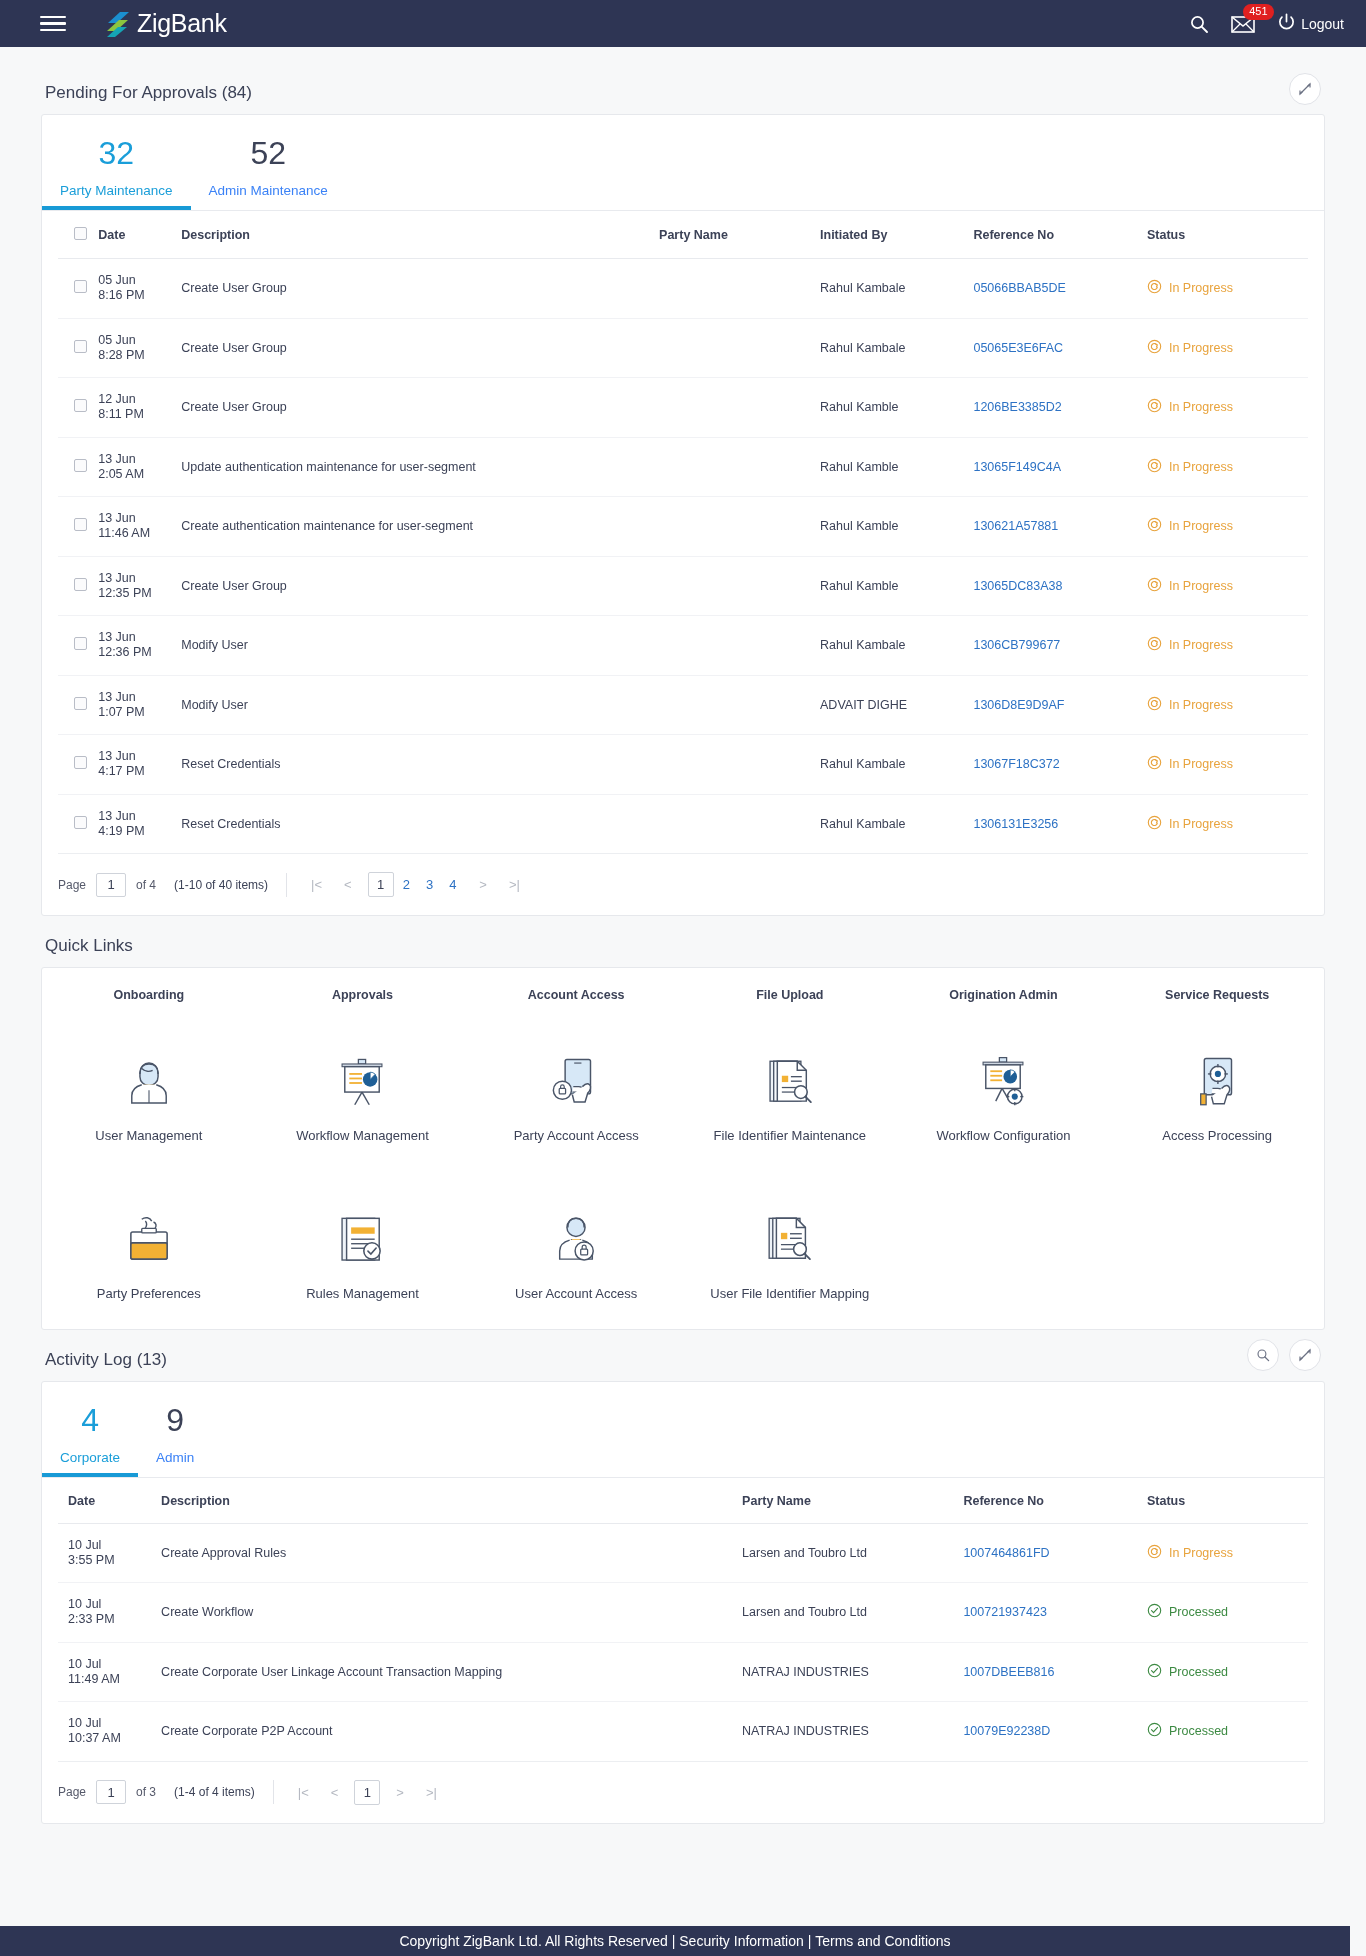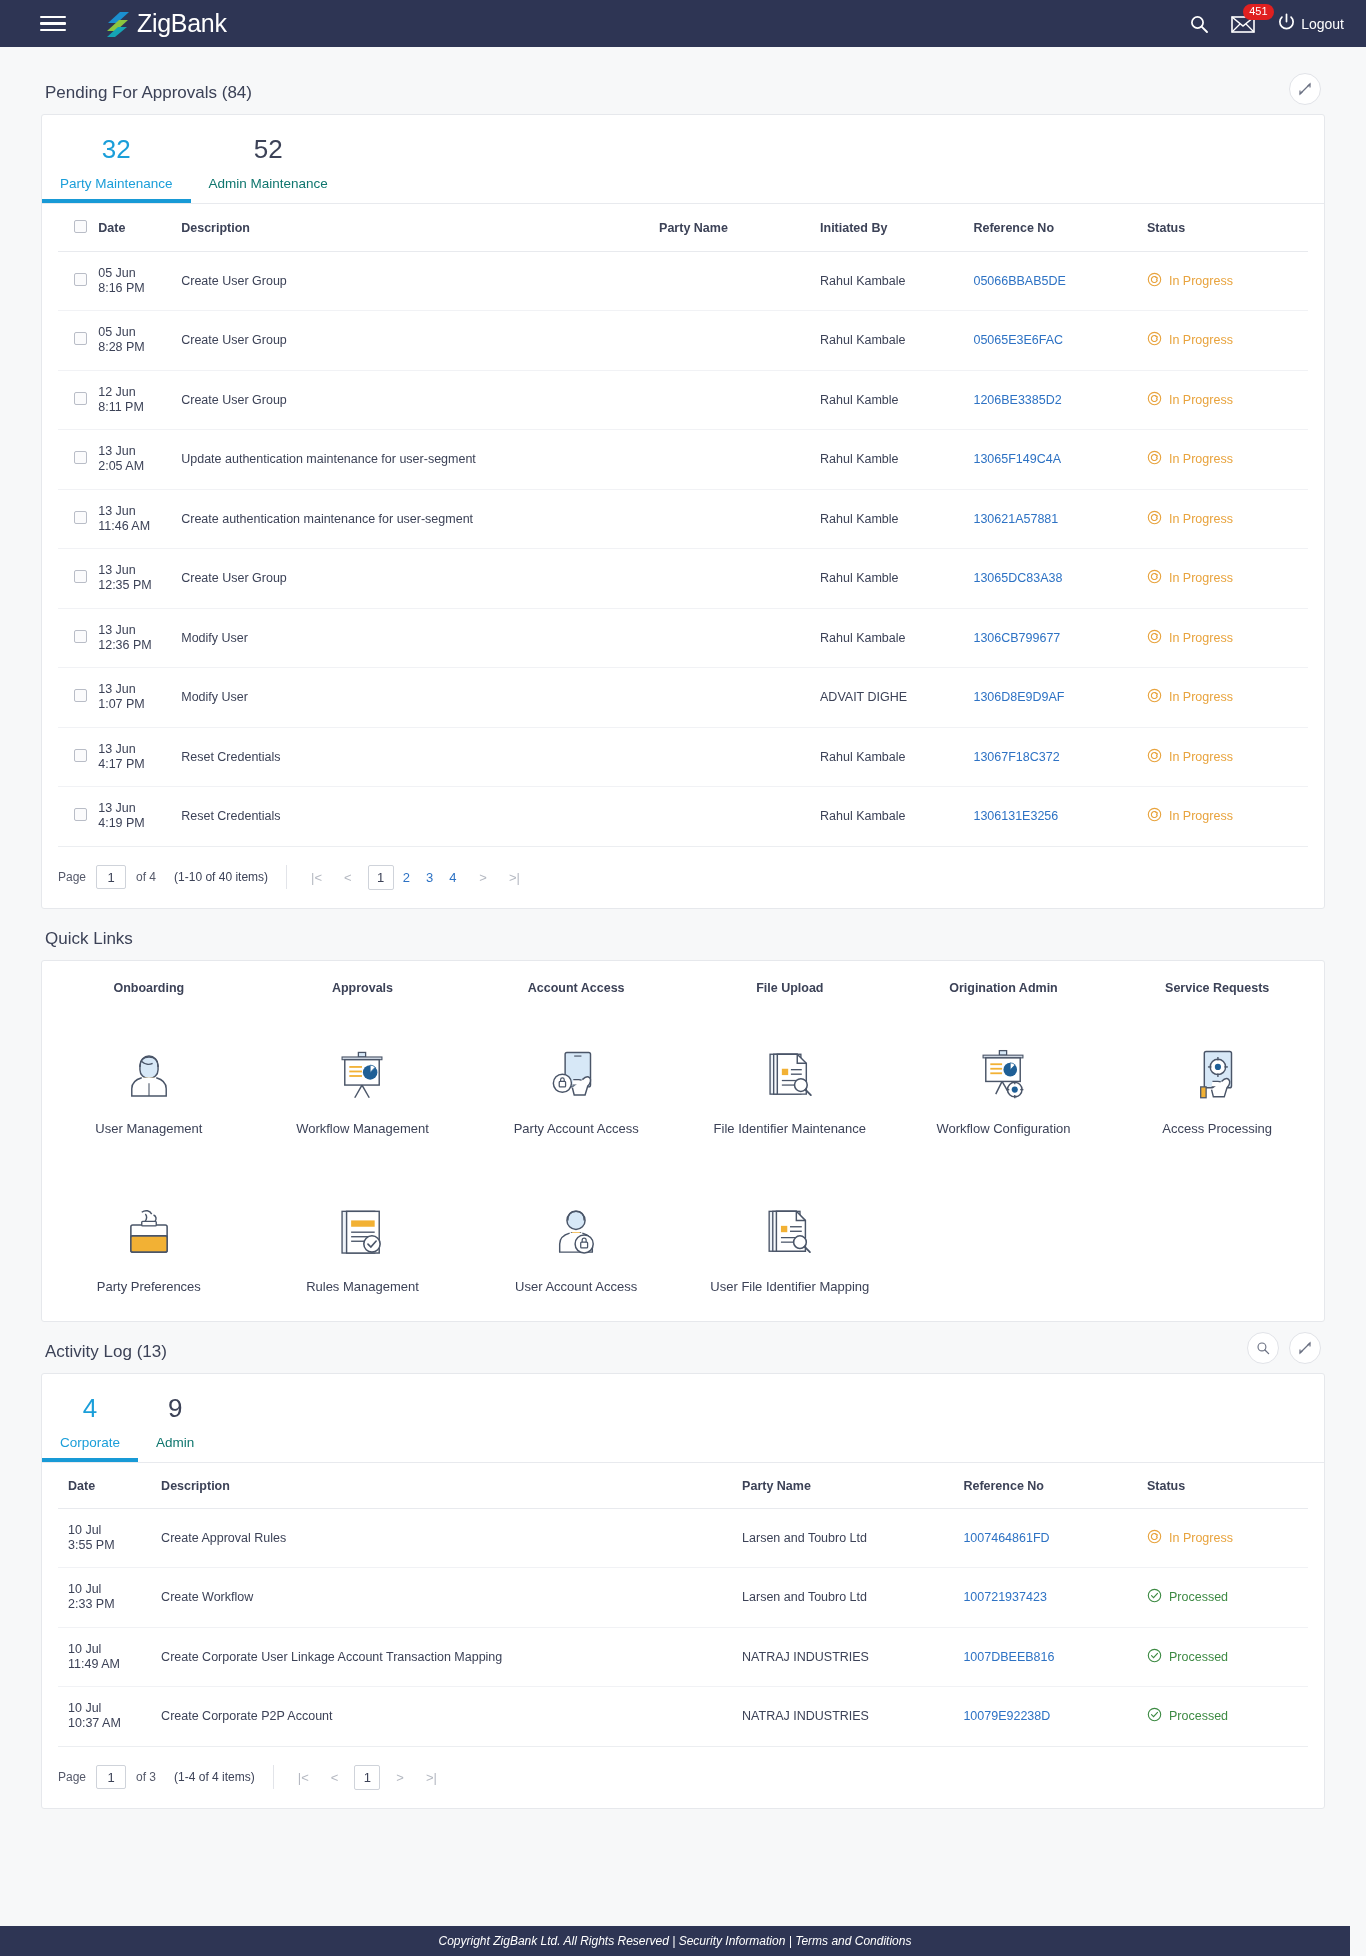--- a/index.html
+++ b/index.html
@@ -66,22 +66,22 @@
     border: 1px solid #e6e8ec;
     border-radius: 3px;
   }
 
   
   .tabs { display: flex; padding: 18px 0 0 0; }
   .tab {
     text-align: center; cursor: pointer; position: relative;
     padding: 0 18px 12px 18px; min-width: 92px;
   }
-  .tab .num { font-size: 26px; font-weight: 300; line-height: 1.25; color: #3c4257; }
-  .tab .lbl { font-size: 13.5px; color: #0f766e; margin-top: 10px; display: block; }
+  .tab .num { font-size: 32px; font-weight: 300; line-height: 1.25; color: #3c4257; }
+  .tab .lbl { font-size: 13.5px; color: #3b82f6; margin-top: 10px; display: block; }
   .tab.active .num { color: #1a9ed9; }
   .tab.active .lbl { color: #1a9ed9; }
   .tab.active:after {
     content: ""; position: absolute; left: 0; right: 0; bottom: 0;
     height: 4px; background: #189ad6;
   }
   .tabs-rule { border-bottom: 1px solid #e8eaee; }
 
   
   table { width: 100%; border-collapse: collapse; }
@@ -153,22 +153,21 @@
   .ql-label {
     margin-top: 16px; font-size: 13px; color: #3c4257; text-align: center;
     line-height: 1.25;
   }
 
   
   .footer {
     position: absolute; left: 0; right: 16px; bottom: 0;
     height: 30px; background: #2e3554; color: #ffffff;
     display: flex; align-items: center; justify-content: center;
-    font-size: 12px;
-    font-style: italic;
+    font-size: 14px;
   }
   .footer a { color: #fff; text-decoration: none; cursor: pointer; }
   .spacer { height: 28px; }
 </style>
 </head>
 <body>
 
 <div class="topbar">
   <div class="hamburger">
     <span></span>

